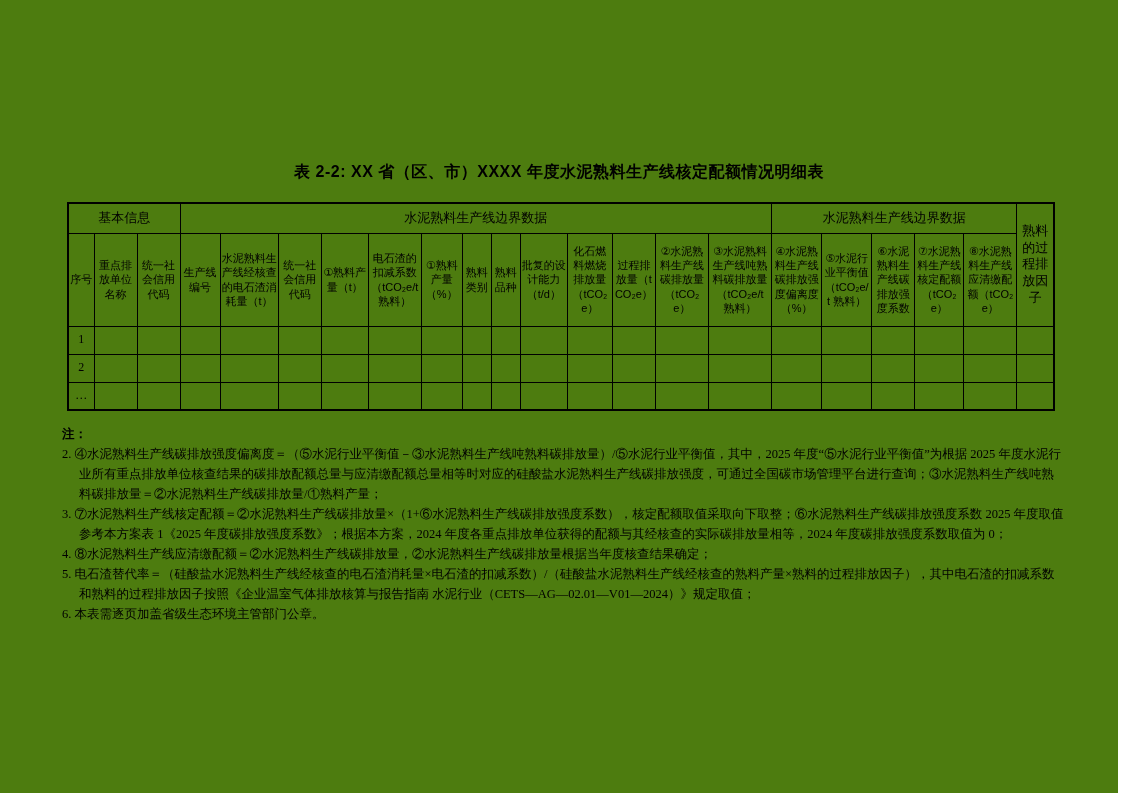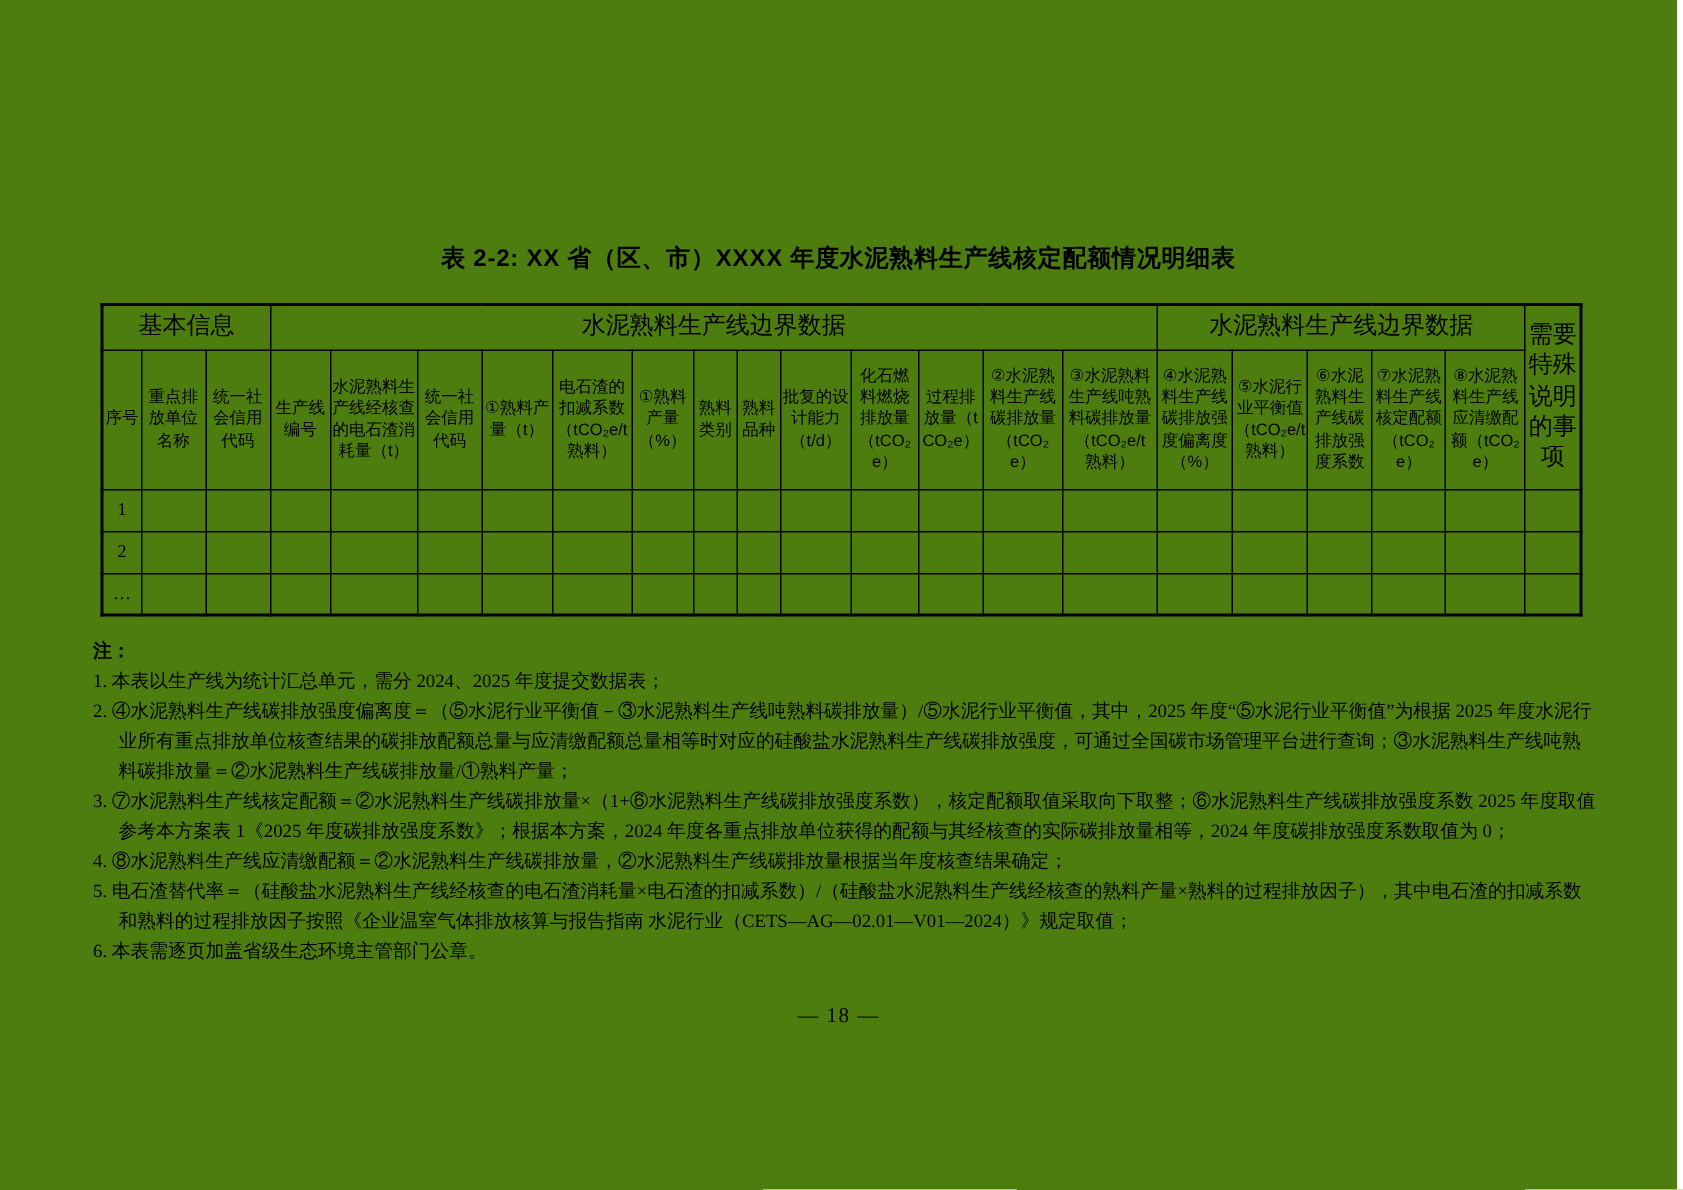--- a/index.html
+++ b/index.html
@@ -27,21 +27,21 @@
   }
   .quota-table th, .quota-table td {
     border:1px solid #000;
     font-weight:normal;
     text-align:center; vertical-align:middle;
     padding:1px;
     font-size:11px; line-height:1.28;
     word-break:break-all;
     overflow:hidden;
   }
-  .quota-table tr.group-row th { height:30px; font-size:16px; }
+  .quota-table tr.group-row th { height:30px; font-size:13px; }
   .quota-table tr.cols-row th { height:93px; }
   .quota-table tr.data-row td { height:28px; }
   .quota-table td.rowlabel { font-family:"Liberation Serif","DejaVu Serif",serif; font-size:12px; }
   .notes {
     position:absolute; left:62px; top:424px; width:1002px;
     font-size:12.5px; line-height:20px;
   }
   .note-head { font-weight:bold; }
   .note-item { padding-left:17px; text-indent:-17px; }
   .page-number {
@@ -80,21 +80,21 @@
         <col style="width:43px">
           <col style="width:49px">
           <col style="width:53px">
         <col style="width:37px">
       </colgroup>
       <thead>
         <tr class="group-row">
           <th colspan="3">基本信息</th>
           <th colspan="13">水泥熟料生产线边界数据</th>
           <th colspan="5">水泥熟料生产线边界数据</th>
-          <th rowspan="2">需要特殊说明的事项</th>
+          <th rowspan="2">熟料的过程排放因子</th>
         </tr>
         <tr class="cols-row">
           <th>序号</th>
           <th>重点排放单位名称</th>
           <th>统一社会信用代码</th>
           <th>生产线编号</th>
           <th>水泥熟料生产线经核查的电石渣消耗量（t）</th>
           <th>统一社会信用代码</th>
           <th>①熟料产量（t）</th>
           <th>电石渣的扣减系数（tCO₂e/t 熟料）</th>
@@ -185,23 +185,21 @@
             <td></td>
             <td></td>
             <td></td>
         </tr>
       </tbody>
     </table>
   </div>
 
   <div class="notes">
     <div class="note-head">注：</div>
-    <div class="note-item">1. 本表以生产线为统计汇总单元，需分 2024、2025 年度提交数据表；</div>
     <div class="note-item">2. ④水泥熟料生产线碳排放强度偏离度＝（⑤水泥行业平衡值－③水泥熟料生产线吨熟料碳排放量）/⑤水泥行业平衡值，其中，2025 年度“⑤水泥行业平衡值”为根据 2025 年度水泥行业所有重点排放单位核查结果的碳排放配额总量与应清缴配额总量相等时对应的硅酸盐水泥熟料生产线碳排放强度，可通过全国碳市场管理平台进行查询；③水泥熟料生产线吨熟料碳排放量＝②水泥熟料生产线碳排放量/①熟料产量；</div>
     <div class="note-item">3. ⑦水泥熟料生产线核定配额＝②水泥熟料生产线碳排放量×（1+⑥水泥熟料生产线碳排放强度系数），核定配额取值采取向下取整；⑥水泥熟料生产线碳排放强度系数 2025 年度取值参考本方案表 1《2025 年度碳排放强度系数》；根据本方案，2024 年度各重点排放单位获得的配额与其经核查的实际碳排放量相等，2024 年度碳排放强度系数取值为 0；</div>
     <div class="note-item">4. ⑧水泥熟料生产线应清缴配额＝②水泥熟料生产线碳排放量，②水泥熟料生产线碳排放量根据当年度核查结果确定；</div>
     <div class="note-item">5. 电石渣替代率＝（硅酸盐水泥熟料生产线经核查的电石渣消耗量×电石渣的扣减系数）/（硅酸盐水泥熟料生产线经核查的熟料产量×熟料的过程排放因子），其中电石渣的扣减系数和熟料的过程排放因子按照《企业温室气体排放核算与报告指南 水泥行业（CETS—AG—02.01—V01—2024）》规定取值；</div>
     <div class="note-item">6. 本表需逐页加盖省级生态环境主管部门公章。</div>
   </div>
 
-  <div class="page-number">— 18 —</div>
 
 </div>
 
 </body></html>

